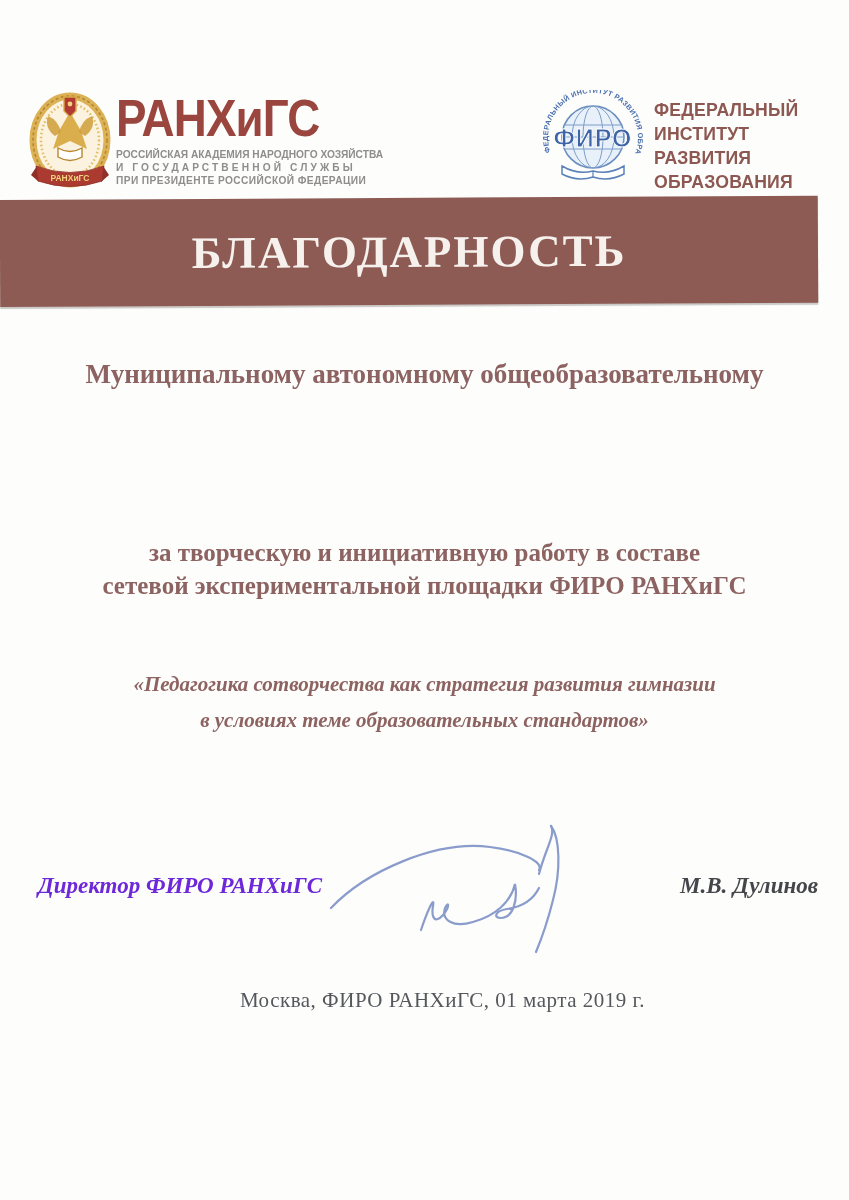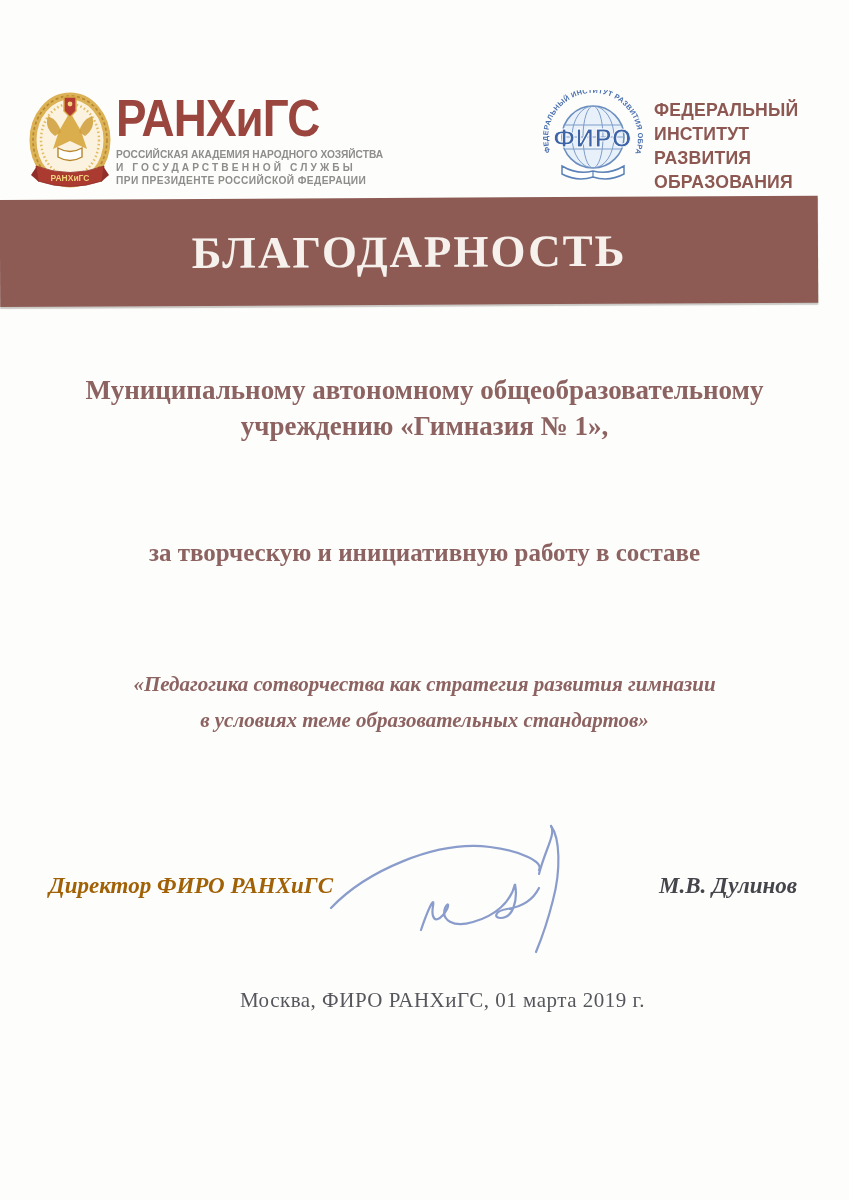--- a/index.html
+++ b/index.html
@@ -50,32 +50,32 @@
     box-shadow:0 2px 1px rgba(140,135,130,0.45);
     display:flex;align-items:center;justify-content:center;
   }
   .banner-title{
     color:#f6f1ec;font-weight:bold;font-size:45px;letter-spacing:2px;
     font-family:"Liberation Serif", serif;white-space:nowrap;
   }
 
   
   .block{position:absolute;left:0;width:849px;text-align:center;color:#8d6362;}
-  .recipient{top:372px;font-weight:bold;font-size:27px;line-height:36px;}
+  .recipient{top:356px;font-weight:bold;font-size:27px;line-height:36px;}
   .reason{top:516px;font-weight:bold;font-size:25px;line-height:33px;margin-top:20px;}
   .theme-label{top:634px;font-weight:bold;font-size:25px;}
   .theme{top:666px;font-weight:bold;font-style:italic;font-size:21px;line-height:36px;}
 
   
   .sig-role{
-    position:absolute;left:49px;top:873px;
-    font-weight:bold;font-style:italic;font-size:23px;color:#a16207;white-space:nowrap;
+    position:absolute;left:38px;top:873px;
+    font-weight:bold;font-style:italic;font-size:23px;color:#6d28d9;white-space:nowrap;
   }
   .sig-name{
-    position:absolute;left:638px;top:873px;width:180px;text-align:center;
+    position:absolute;left:638px;top:873px;width:180px;text-align:right;
     font-weight:bold;font-style:italic;font-size:23px;color:#45464b;white-space:nowrap;
   }
   .autograph{position:absolute;left:325px;top:812px;width:245px;height:145px;}
 
   
   .footer{
     position:absolute;left:0;top:988px;width:849px;text-align:center;
     font-size:21px;color:#55575c;letter-spacing:0.5px;padding-left:18px;
   }
 </style>
@@ -140,25 +140,25 @@
       <div>ОБРАЗОВАНИЯ</div>
     </div>
   </div>
 
   <div class="banner">
     <div class="banner-title">БЛАГОДАРНОСТЬ</div>
   </div>
 
   <div class="block recipient">
     <div>Муниципальному автономному общеобразовательному</div>
-    <div>учреждению «Гимназия № 1»,</div>
   </div>
 
   <div class="block reason">
     <div>за творческую и инициативную работу в составе</div>
+    <div>сетевой экспериментальной площадки ФИРО РАНХиГС</div>
   </div>
 
   <div class="block theme">
     <div>«Педагогика сотворчества как стратегия развития гимназии</div>
     <div>в условиях теме образовательных стандартов»</div>
   </div>
 
   <div class="sig-role">Директор ФИРО РАНХиГС</div>
   <svg class="autograph" viewBox="0 0 245 145" fill="none" stroke="#8a9ccb" stroke-width="2.2" stroke-linecap="round">
     <path d="M6,96 C40,60 110,28 165,35 C196,39 219,50 214,58"></path>

